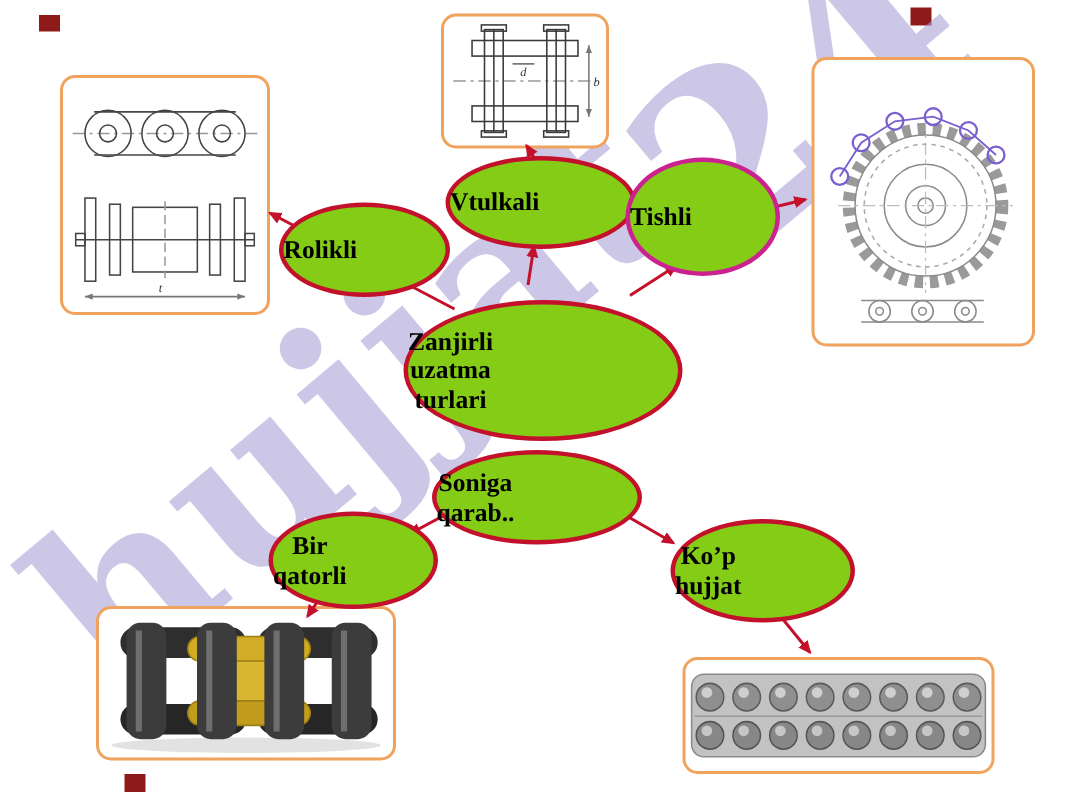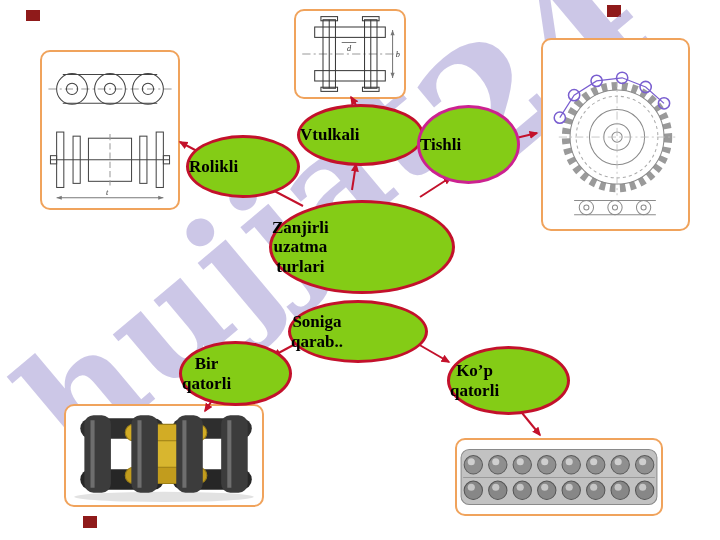--- a/index.html
+++ b/index.html
@@ -266,14 +266,14 @@
 qarab..</span>
 </div>
 
 <div class="node" style="left:179px; top:341px; width:107px; height:59px">
   <span>Bir
 qatorli</span>
 </div>
 
 <div class="node" style="left:447px; top:346px; width:117px; height:63px">
   <span>Ko’p
-qatorli</span>
+hujjat</span>
 </div>
 
 </body></html>

